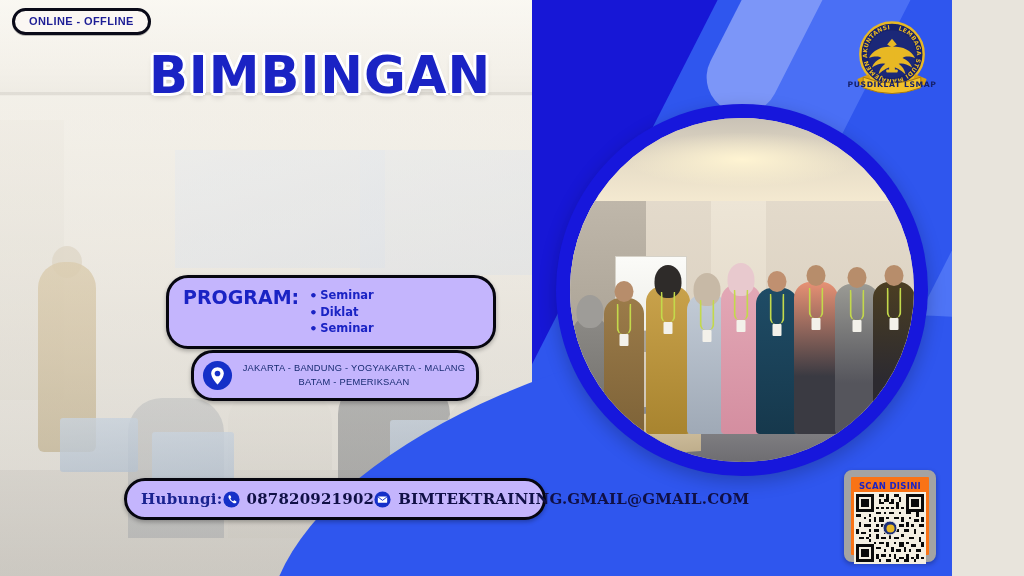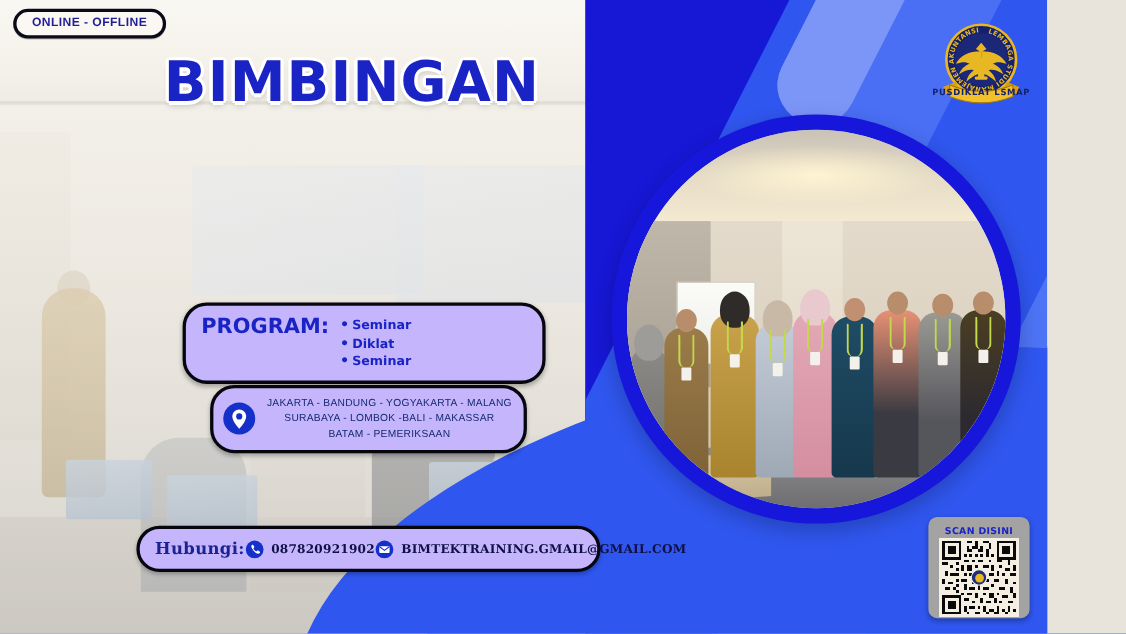--- a/index.html
+++ b/index.html
@@ -244,21 +244,21 @@
     color:#1A2390;
     font-size:15px;
     letter-spacing:.3px;
   }
   .contact-item { display:flex; align-items:center; gap:7px; }
   .ci-icon { width:17px; height:17px; flex:0 0 auto; }
   .contact-text {
     font-family:"DejaVu Serif", serif;
     font-weight:bold;
     color:#101046;
-    font-size:11px;
+    font-size:15px;
     letter-spacing:.2px;
     white-space:nowrap;
   }
 
   
   .photo-ring {
     position:absolute; left:556px; top:104px;
     width:372px; height:372px;
     border-radius:50%;
     background:#1717DC;
@@ -340,22 +340,22 @@
   
   .logo {
     position:absolute; right:12px; top:10px;
     width:96px; height:96px; z-index:35;
   }
 
   
   .qr-card {
     position:absolute; right:16px; bottom:14px;
     width:92px; height:92px;
-    background:#a3a3a3;
-    border:4px solid #a3a3a3;
+    background:#f97316;
+    border:7px solid #a3a3a3;
     border-radius:8px;
     padding:3px 4px 4px;
     z-index:35;
     display:flex; flex-direction:column; align-items:center;
     box-shadow:0 2px 5px rgba(0,0,0,.3);
   }
   .qr-title {
     color:#1A23C4;
     font-size:8.5px;
     font-weight:bold;
@@ -497,21 +497,20 @@
   <div class="pill box-loc">
     <span class="pin-icon">
       <svg viewBox="0 0 32 32" width="31" height="31">
         <circle cx="16" cy="16" r="15" fill="#1530C8"></circle>
         <path d="M16 7.5c-3.6 0-6.5 2.9-6.5 6.5 0 4.9 6.5 11.5 6.5 11.5s6.5-6.6 6.5-11.5c0-3.6-2.9-6.5-6.5-6.5z" fill="#ffffff"></path>
         <circle cx="16" cy="14" r="2.9" fill="#1530C8"></circle>
       </svg>
     </span>
     <div class="loc-lines">
       <div class="loc-line">JAKARTA - BANDUNG - YOGYAKARTA - MALANG</div>
-      <div class="loc-line">SURABAYA - LOMBOK -BALI - MAKASSAR</div>
       <div class="loc-line">BATAM - PEMERIKSAAN</div>
     </div>
   </div>
 
   <div class="pill box-contact">
     <div class="contact-label">Hubungi:</div>
     <div class="contact-item">
       <span class="ci-icon">
         <svg viewBox="0 0 20 20" width="17" height="17">
           <circle cx="10" cy="10" r="9.5" fill="#1530C8"></circle>

